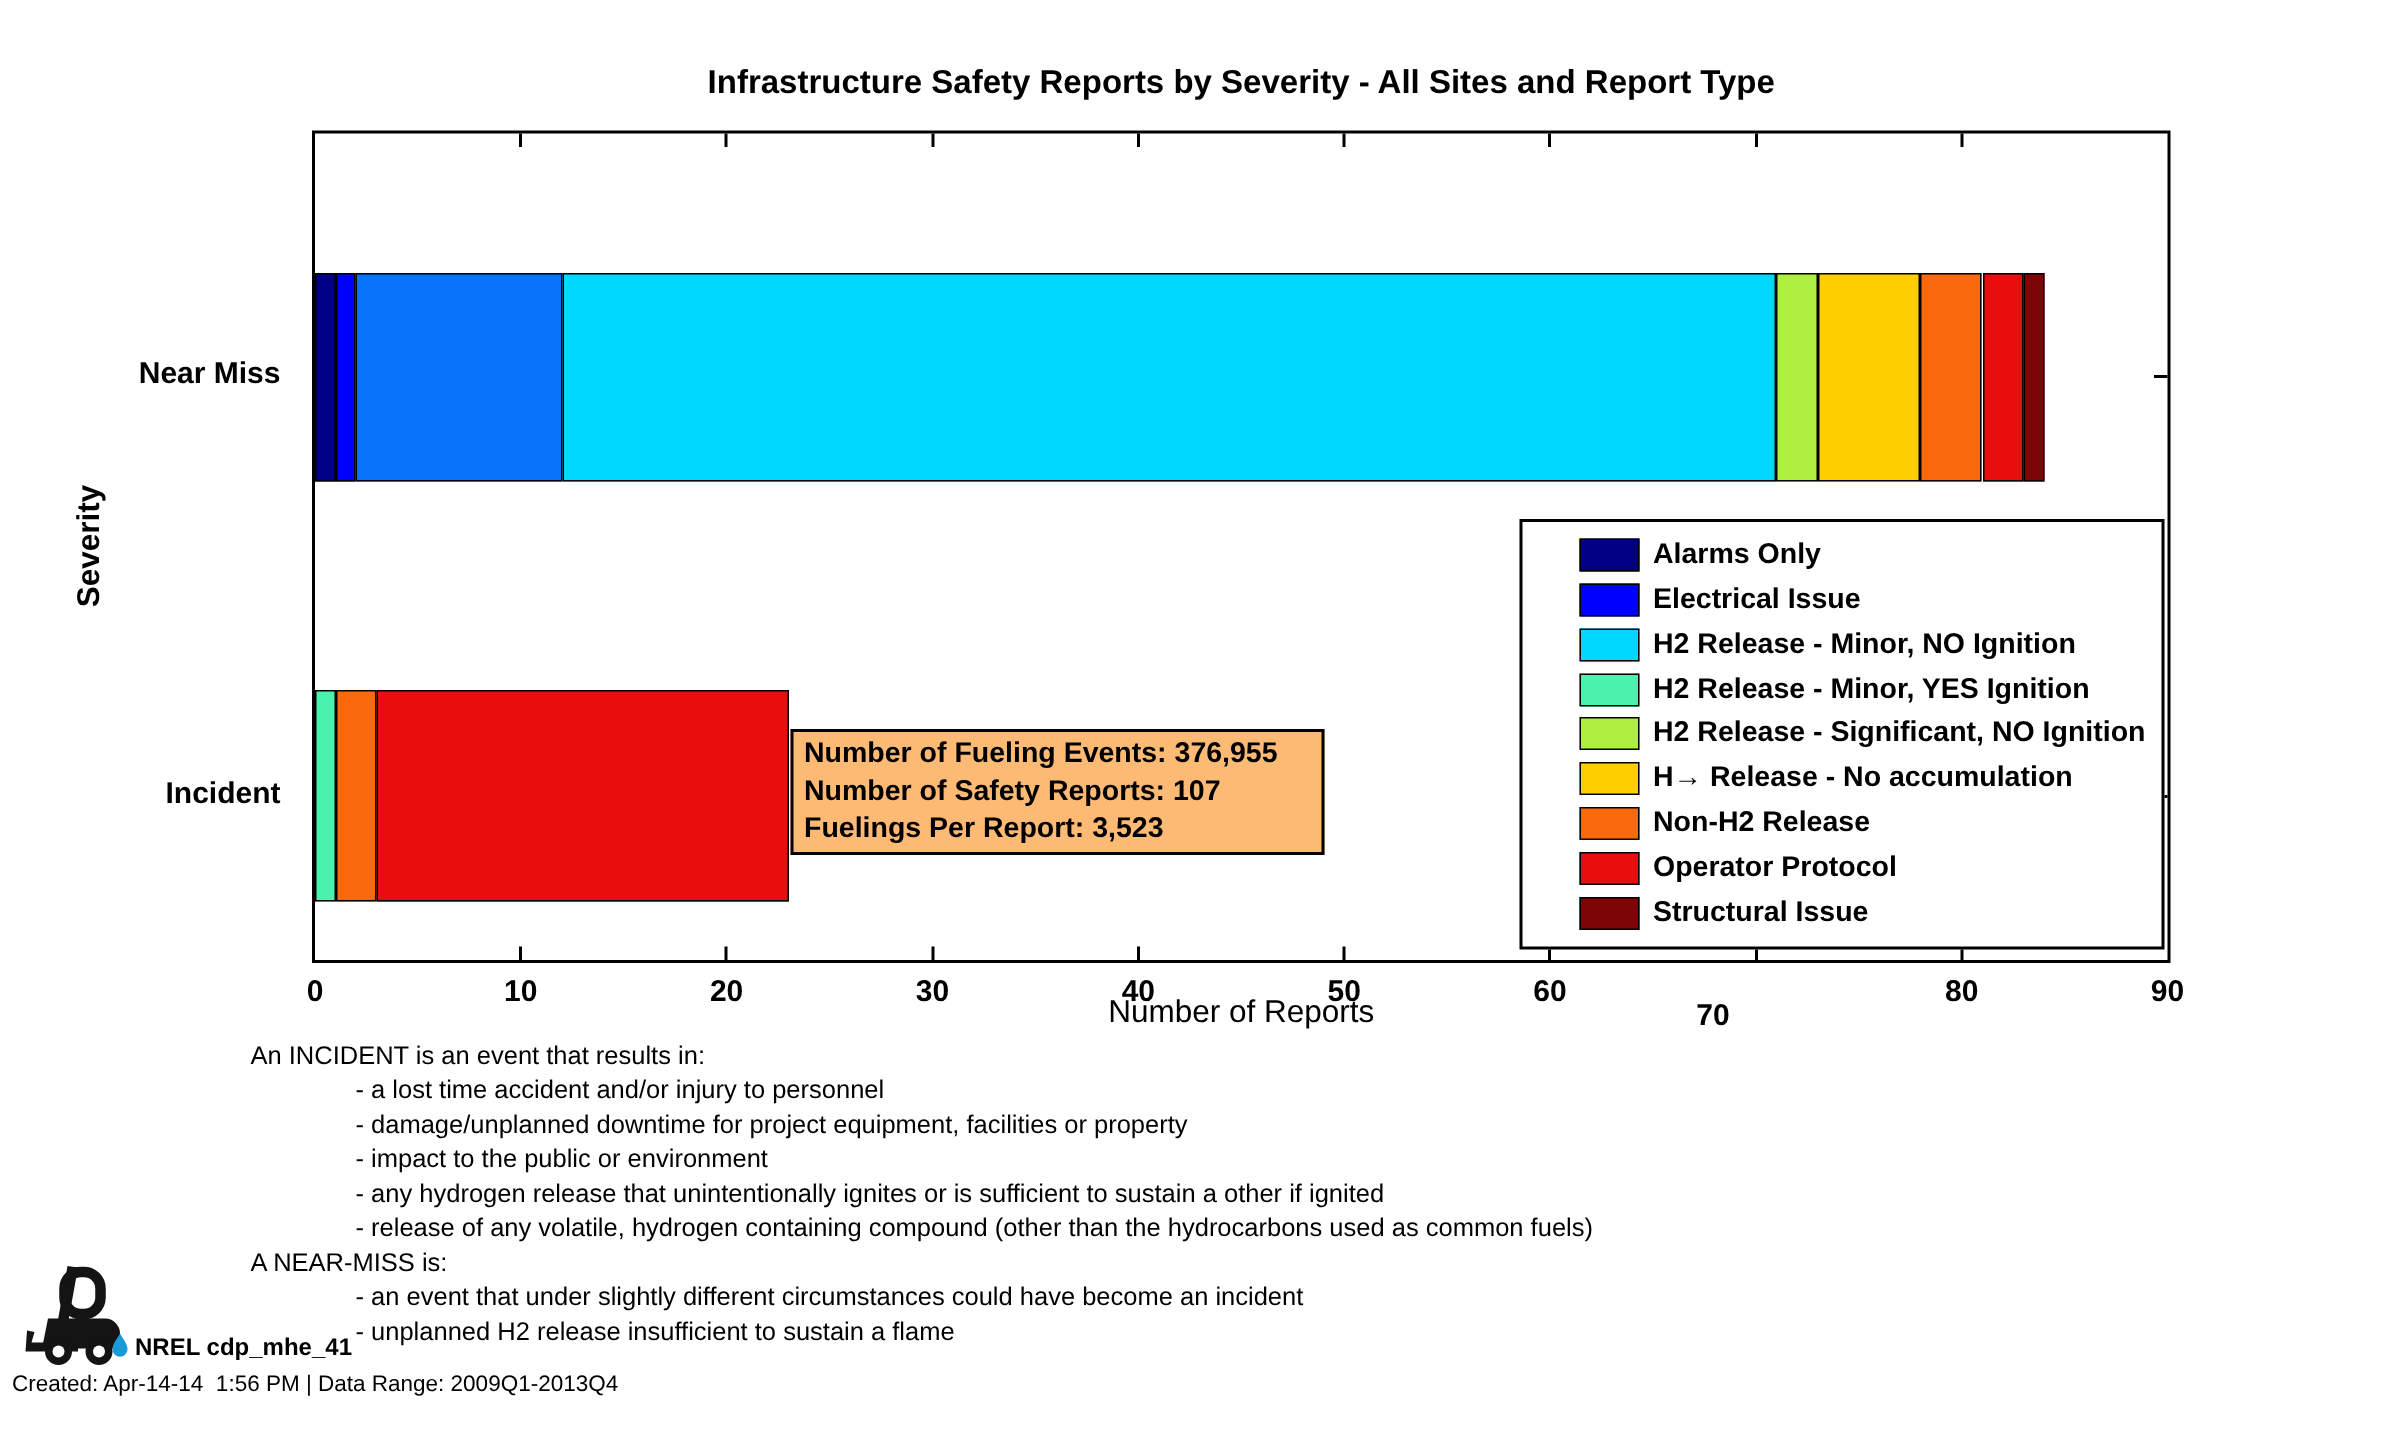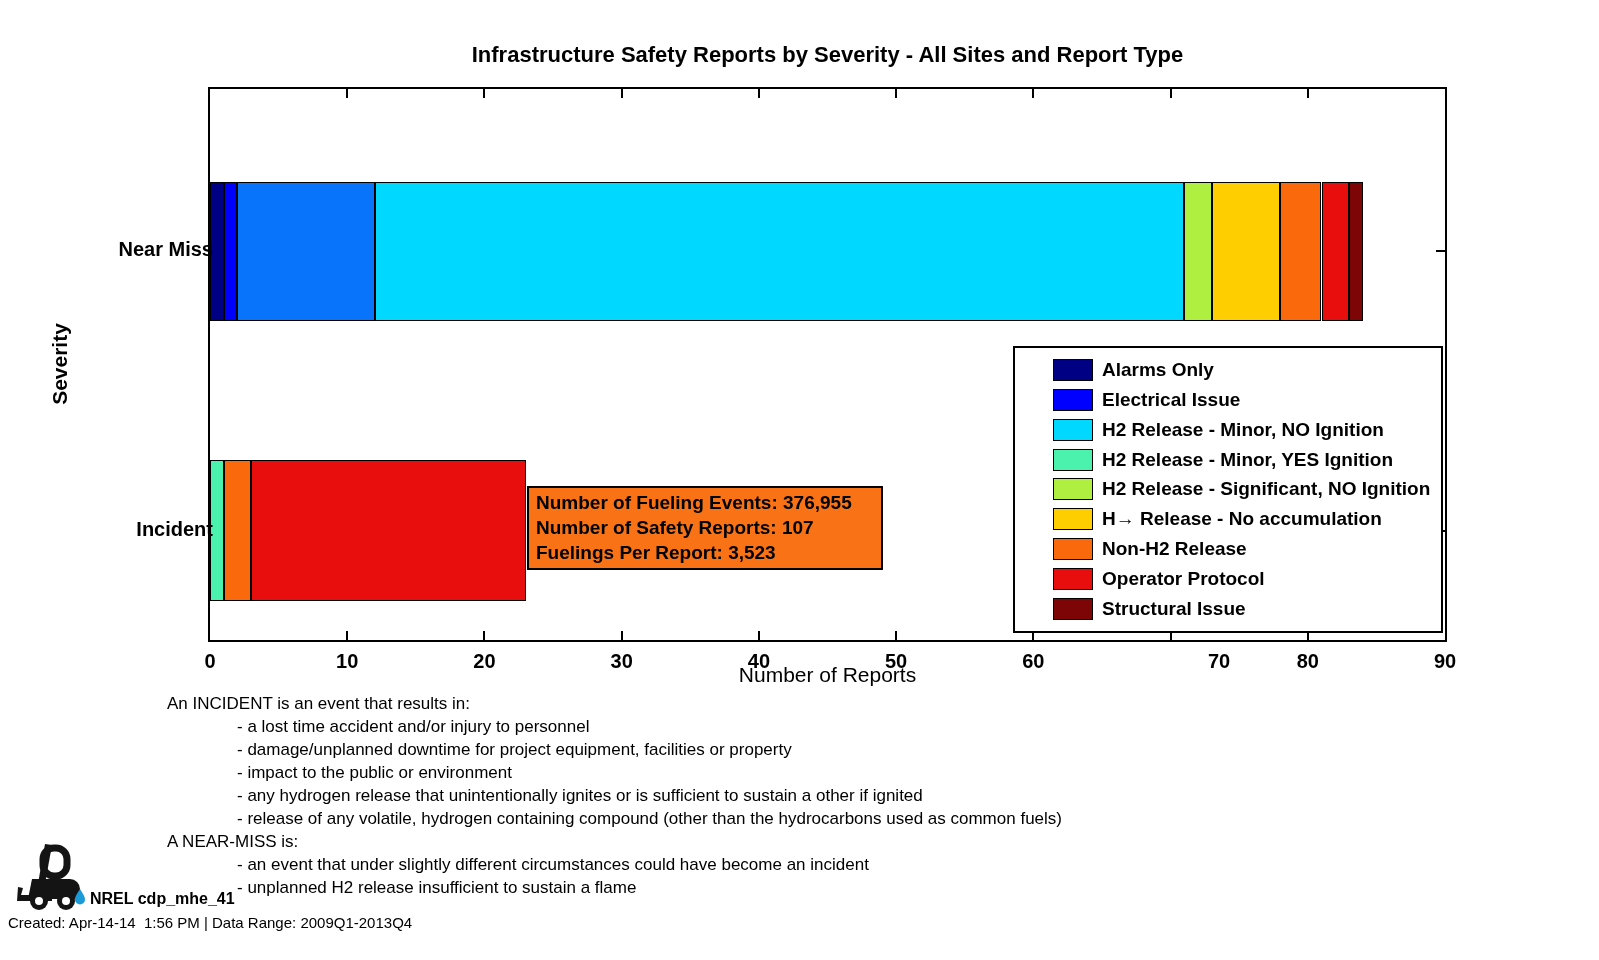--- a/index.html
+++ b/index.html
@@ -21,31 +21,31 @@
 
   .xtick-label{position:absolute;top:650px;width:80px;margin-left:-40px;text-align:center;
     font-size:20px;font-weight:bold;}
 
   .x-axis-label{position:absolute;left:208px;top:663px;width:1239px;text-align:center;
     font-size:21px;font-weight:normal;}
 
   .y-axis-label{position:absolute;left:60px;top:364px;transform:translate(-50%,-50%) rotate(-90deg);
     font-size:21px;font-weight:bold;white-space:nowrap;}
 
-  .cat-label{position:absolute;left:40px;width:173px;text-align:right;
+  .cat-label{position:absolute;left:14px;width:173px;text-align:right;
     font-size:20px;font-weight:bold;white-space:nowrap;}
 
   .legend{position:absolute;left:1013px;top:346px;width:430px;height:287px;
     border:2px solid #000;background:#fff;box-sizing:border-box;
     display:flex;flex-direction:column;justify-content:space-evenly;padding:3px 4px 3px 10px;}
   .legend-row{display:flex;align-items:center;margin-left:28px;}
   .legend-swatch{width:40px;height:22px;border:1px solid #000;box-sizing:border-box;flex:0 0 40px;}
   .legend-label{font-size:19px;font-weight:bold;margin-left:9px;white-space:nowrap;}
 
-  .stats-box{position:absolute;left:527px;top:486px;width:356px;background:#f97316;
+  .stats-box{position:absolute;left:527px;top:486px;width:356px;background:#fdba74;
     border:2px solid #000;box-sizing:border-box;padding:2px 7px 3px 7px;}
   .stats-line{font-size:19px;font-weight:bold;line-height:25px;white-space:nowrap;}
 
   .footnotes{position:absolute;left:167px;top:692px;font-size:17px;line-height:23px;}
   .footnote-header{white-space:nowrap;}
   .footnote-item{padding-left:70px;white-space:nowrap;}
 
   .brand-logo{position:absolute;left:16px;top:843px;width:70px;height:72px;}
   .brand-label{position:absolute;left:90px;top:890px;font-size:16px;font-weight:bold;white-space:nowrap;}
 
@@ -101,21 +101,21 @@
       <div class="cat-label" style="top: 518px;">Incident</div>
     </div>
   <div id="xtick-labels">
       <div class="xtick-label" style="left: 210px;">0</div>
       <div class="xtick-label" style="left: 347.2px;">10</div>
       <div class="xtick-label" style="left: 484.4px;">20</div>
       <div class="xtick-label" style="left: 621.7px;">30</div>
       <div class="xtick-label" style="left: 758.9px;">40</div>
       <div class="xtick-label" style="left: 896.1px;">50</div>
       <div class="xtick-label" style="left: 1033.3px;">60</div>
-      <div class="xtick-label" style="left: 1219px;">70</div>
+      <div class="xtick-label" style="left: 1142px; margin-top: 16px;">70</div>
       <div class="xtick-label" style="left: 1307.8px;">80</div>
       <div class="xtick-label" style="left: 1445px;">90</div>
     </div>
   <div class="x-axis-label">Number of Reports</div>
 
   <div class="stats-box" id="stats-box">
       <div class="stats-line">Number of Fueling Events: 376,955</div>
       <div class="stats-line">Number of Safety Reports: 107</div>
       <div class="stats-line">Fuelings Per Report: 3,523</div>
     </div>

